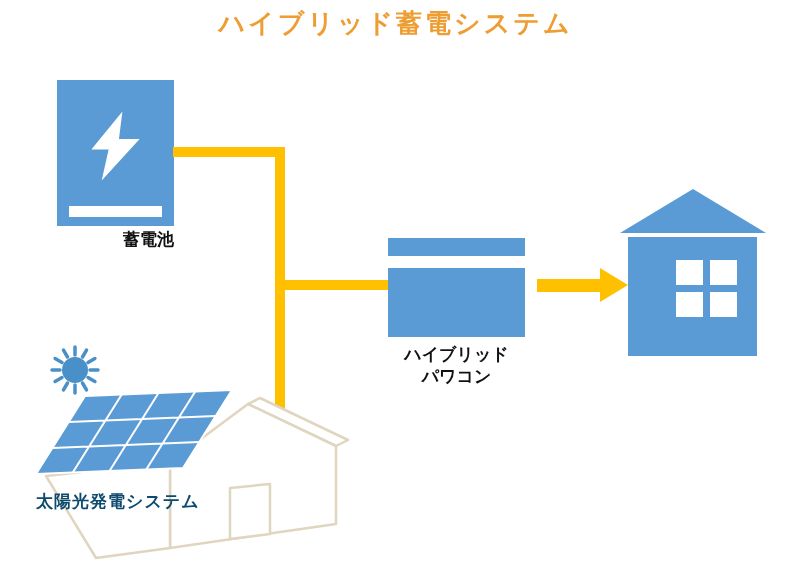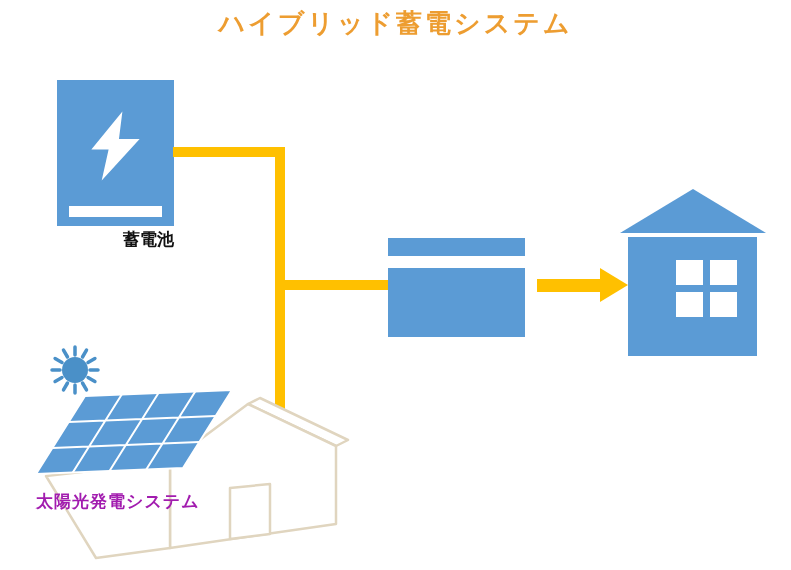--- a/index.html
+++ b/index.html
@@ -41,21 +41,21 @@
   .powcon{position:absolute;left:388px;top:238px;width:137px;height:99px;background:var(--device-blue);}
   .powcon .stripe{position:absolute;left:0;right:0;top:18px;height:12px;background:#ffffff;}
   .powcon-label{position:absolute;left:378px;top:343px;width:157px;text-align:center;
     font-size:17px;font-weight:bold;color:#111;line-height:22px;}
 
   
   .home-svg{position:absolute;left:612px;top:185px;}
 
   
   .solar-svg{position:absolute;left:30px;top:340px;}
-  .solar-label{position:absolute;left:36px;top:490px;font-size:17px;font-weight:bold;color:#a21caf;letter-spacing:1px;}
+  .solar-label{position:absolute;left:36px;top:490px;font-size:17px;font-weight:bold;color:#0c4a6e;letter-spacing:1px;}
 </style>
 </head>
 <body>
 
 <div class="canvas">
 
   <div class="page-title">ハイブリッド蓄電システム</div>
 
   <div class="battery">
     <svg class="bolt" width="69" height="100" viewBox="0 0 100 100">
@@ -67,20 +67,24 @@
 
   <div class="conn conn-batt"></div>
   <div class="conn conn-vert"></div>
   <div class="conn conn-solar"></div>
   <div class="conn conn-powcon"></div>
   <div class="arrow-shaft"></div>
   <div class="arrow-head"></div>
 
   <div class="powcon">
     <div class="stripe"></div>
+  </div>
+  <div class="powcon-label">
+    <div>ハイブリッド</div>
+    <div>パワコン</div>
   </div>
 
   <svg class="home-svg" width="165" height="180" viewBox="0 0 165 180">
     <polygon points="8,48 81,4 154,48" fill="#5B9BD5"></polygon>
     <rect x="16" y="52" width="129" height="119" fill="#5B9BD5"></rect>
     <g>
       <rect x="64" y="75" width="27" height="25" fill="#ffffff"></rect>
       <rect x="98" y="75" width="27" height="25" fill="#ffffff"></rect>
       <rect x="64" y="107" width="27" height="25" fill="#ffffff"></rect>
       <rect x="98" y="107" width="27" height="25" fill="#ffffff"></rect>

